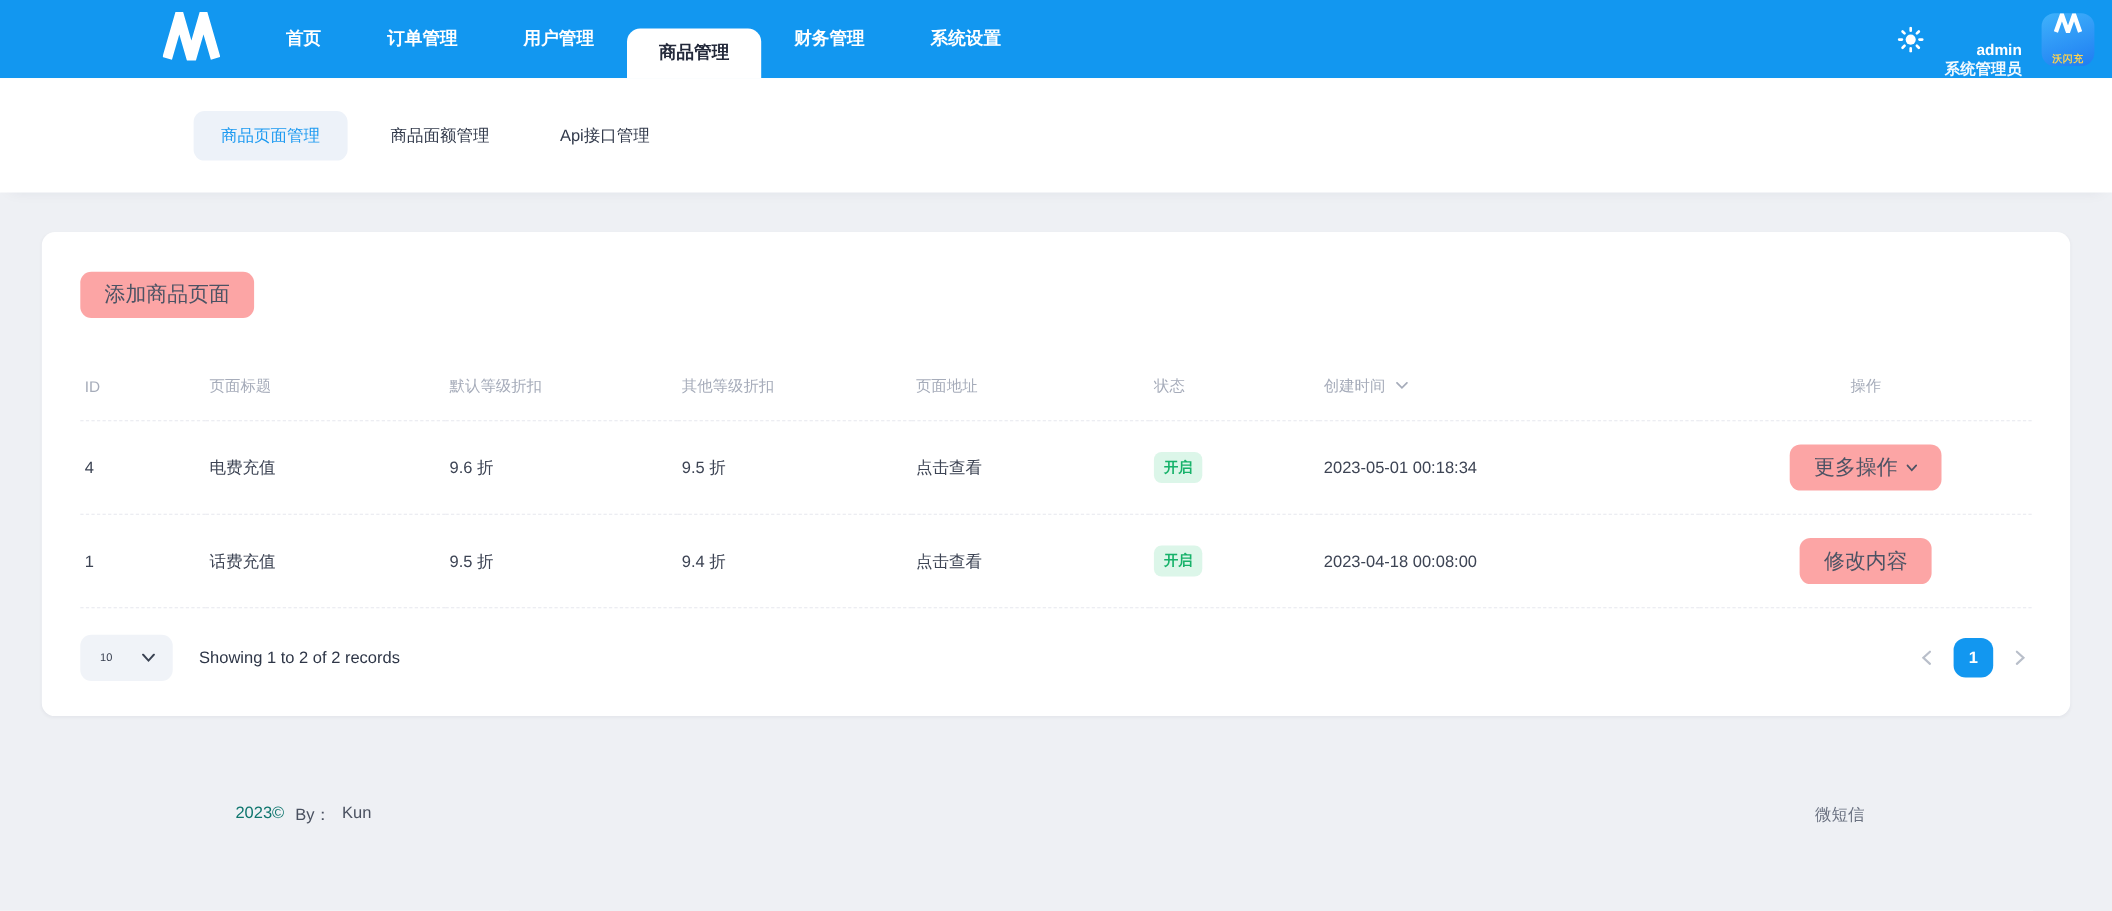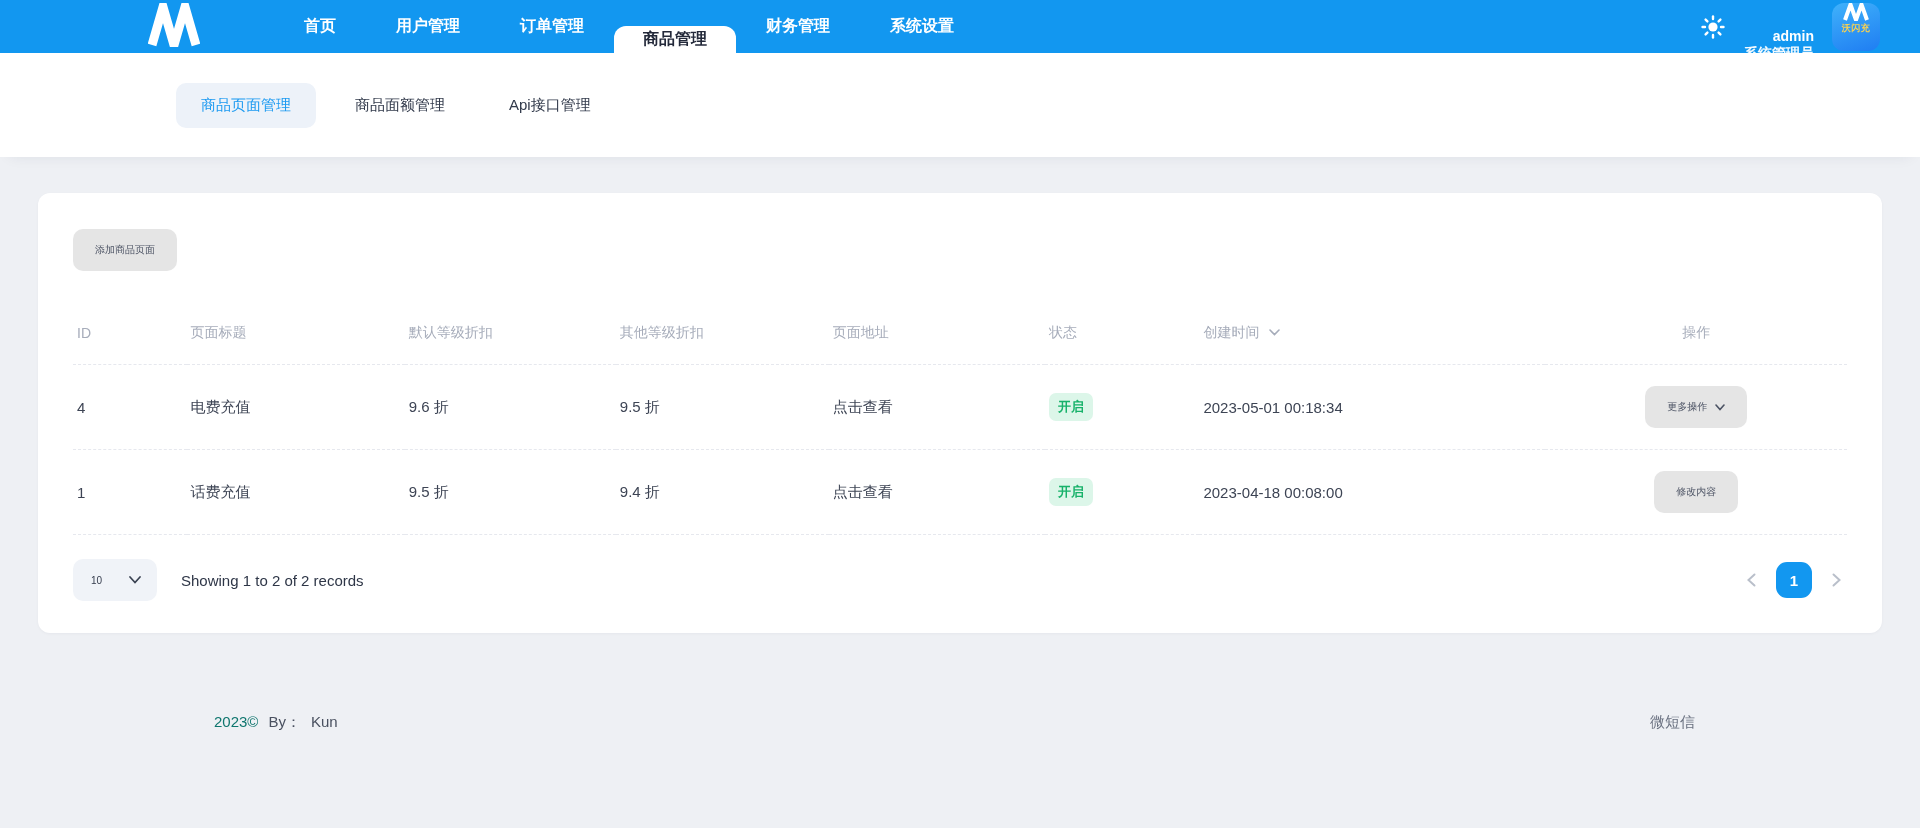--- a/index.html
+++ b/index.html
@@ -5,26 +5,25 @@
   * { margin: 0; padding: 0; box-sizing: border-box; }
   html, body { width: 1920px; height: 828px; overflow: hidden; }
   body {
     font-family: "Liberation Sans", "DejaVu Sans", sans-serif;
     background: #eef0f4;
     color: #3d4454;
   }
 
   
   .header {
-    height: 53px;
+    height: 71px;
     background: #1297f0;
     display: flex;
     align-items: stretch;
-    padding: 0 40px 0 0;
-    gap: 44px;
+    padding: 0 16px 0 0;
   }
   .logo {
     width: 230px;
     display: flex;
     align-items: center;
     justify-content: flex-end;
     padding-right: 30px;
     cursor: pointer;
   }
   .main-nav { display: flex; align-items: stretch; }
@@ -49,21 +48,21 @@
   .header-spacer { flex: 1; }
   .header-right { display: flex; align-items: center; gap: 18px; }
   .sun-btn { width: 26px; height: 26px; cursor: pointer; display: flex; align-items: center; justify-content: center; }
   .user-info { text-align: right; color: #fff; line-height: 1.25; cursor: pointer; }
   .user-info .name { font-size: 14px; font-weight: 700; margin-top: 37px; }
   .user-info .role { font-size: 14px; font-weight: 700; opacity: 0.95; }
   .avatar {
     width: 48px; height: 48px;
     border-radius: 12px;
     background: linear-gradient(160deg, #3fb2fb 0%, #1f7df2 100%);
-    display: flex; flex-direction: column; align-items: center; justify-content: flex-start;
+    display: flex; flex-direction: column; align-items: center; justify-content: space-between;
     cursor: pointer;
     overflow: hidden;
   }
   .avatar .avatar-text { color: #ffd34d; font-size: 9px; font-weight: 700; letter-spacing: 0.5px; margin-top: 1px; }
 
   
   .subnav {
     height: 104px;
     background: #ffffff;
     display: flex;
@@ -104,25 +103,25 @@
     padding: 0 14px;
     gap: 11px;
   }
   .search-box input {
     border: none; outline: none; background: transparent;
     font-size: 15px; color: #3d4454; width: 100%;
     font-family: "Liberation Sans", "DejaVu Sans", sans-serif;
   }
   .search-box input::placeholder { color: #9ba2b2; }
   .btn-soft {
-    background: #e5e5e5;
+    background: #fca5a5;
     border: none;
     border-radius: 10px;
     color: #4c5364;
-    font-size: 10px;
+    font-size: 19px;
     padding: 0 22px;
     height: 42px;
     cursor: pointer;
     font-family: "Liberation Sans", "DejaVu Sans", sans-serif;
     display: inline-flex; align-items: center; gap: 8px;
     white-space: nowrap;
   }
 
   
   table { width: 100%; border-collapse: collapse; margin-top: 32px; }
@@ -202,22 +201,22 @@
 <div class="header">
   <div class="logo">
     <span>
       <svg width="52" height="44" viewBox="0 0 52 44">
         <polyline points="4,42 15,4 26,42 37,4 48,42" fill="none" stroke="#ffffff" stroke-width="9"></polyline>
       </svg>
     </span>
   </div>
   <div class="main-nav">
     <div class="nav-item">首页</div>
+    <div class="nav-item">订单管理</div>
     <div class="nav-item">用户管理</div>
-    <div class="nav-item">订单管理</div>
     <div class="nav-item active">商品管理</div>
     <div class="nav-item">财务管理</div>
     <div class="nav-item">系统设置</div>
   </div>
   <div class="header-spacer"></div>
   <div class="header-right">
     <div class="sun-btn">
       <svg width="24" height="24" viewBox="0 0 24 24" fill="none" stroke="#ffffff" stroke-width="2.4" stroke-linecap="round">
         <circle cx="12" cy="12" r="4.6" fill="#ffffff" stroke="none"></circle>
         <line x1="12" y1="1.5" x2="12" y2="4"></line>

